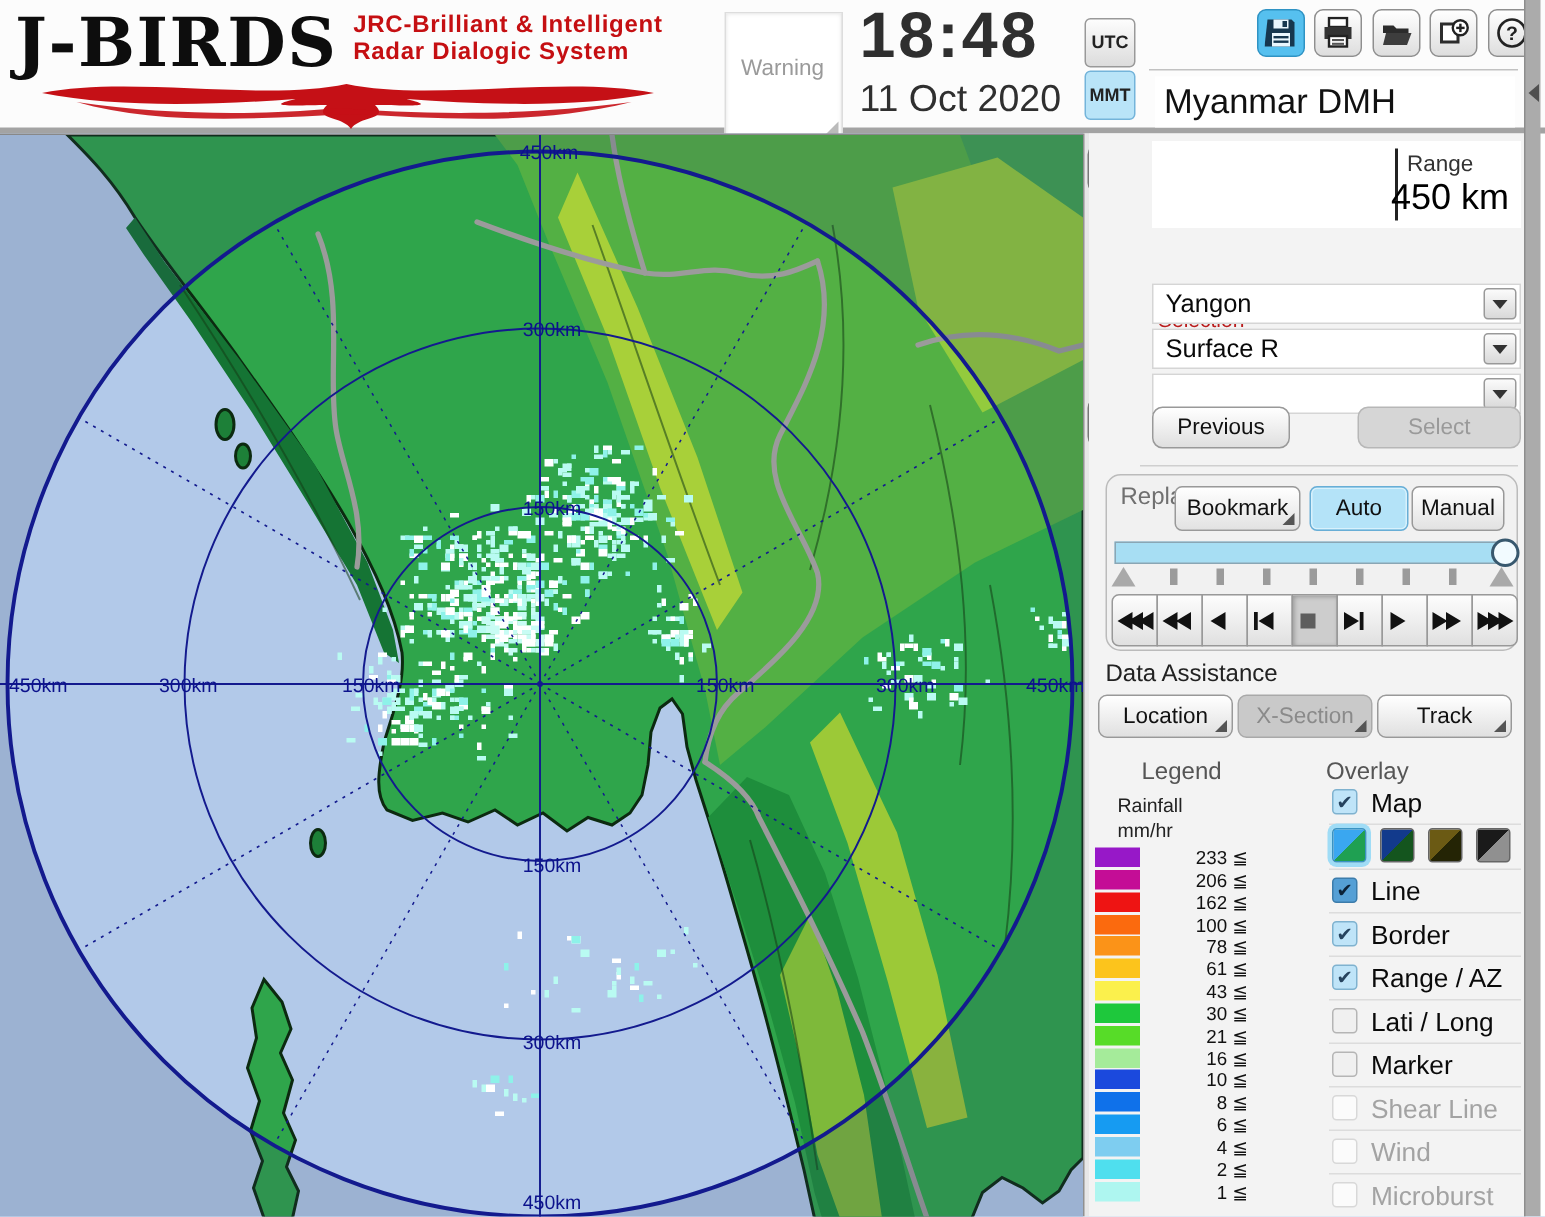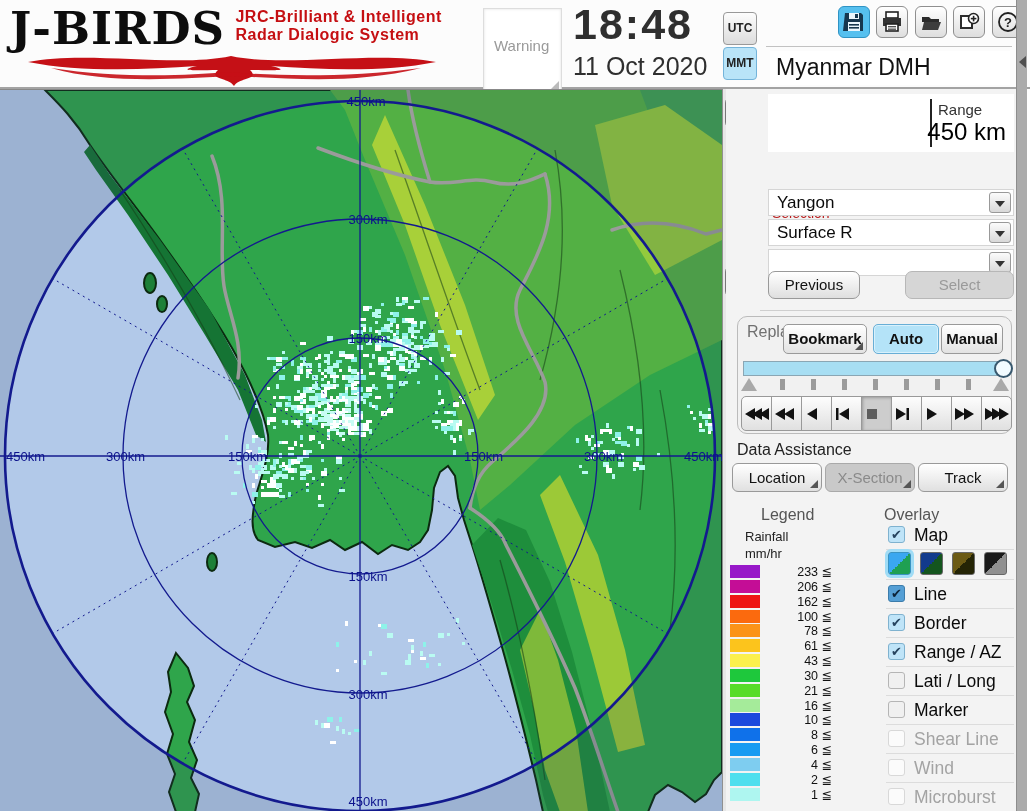--- a/index.html
+++ b/index.html
@@ -1,20 +1,20 @@
 <!DOCTYPE html>
 <html><head>
 <meta charset="utf-8">
 <style>
   * { margin:0; padding:0; box-sizing:border-box; }
   html,body { width:1030px; height:811px; overflow:hidden; }
   body { font-family:"Liberation Sans", sans-serif; background:#fff; position:relative; }
 
   
-  #header { position:absolute; left:0; top:0; width:1030px; height:89px; background:#fcfcfc; border-bottom:2px solid #a3a3a3; }
+  #header { position:absolute; left:0; top:0; width:1030px; height:89px; background:#fcfcfc; border-bottom:4px solid #a3a3a3; }
   #logo { position:absolute; left:10px; top:2px; width:470px; height:84px; }
   .logo-title { font-family:"DejaVu Serif", serif; font-weight:bold; font-size:45px; color:#0d0d0d; letter-spacing:1px; display:inline-block; }
   .logo-sub { display:inline-block; vertical-align:top; margin:6px 0 0 6px; color:#c50f12; font-weight:bold; font-size:16px; line-height:18px; letter-spacing:0.5px; }
   #eagle { position:absolute; left:16px; top:44px; }
   #warning-box { position:absolute; left:483px; top:8px; width:79px; height:85px; background:#fff; border:1px solid #ddd; box-shadow:inset 0 0 3px rgba(0,0,0,.12); color:#9a9a9a; font-size:15px; padding:28px 0 0 10px; }
   #warning-grip { position:absolute; right:2px; bottom:2px; width:0; height:0; border-left:9px solid transparent; border-bottom:9px solid #bbb; }
   #clock-time { position:absolute; left:573px; top:0px; width:150px; font-size:43px; font-weight:bold; color:#2f2f2f; letter-spacing:2px; }
   #clock-date { position:absolute; left:573px; top:52px; width:160px; font-size:25px; color:#2f2f2f; }
   .tzbtn { position:absolute; left:723px; width:34px; height:33px; border:1px solid #999; border-radius:4px; font-size:12px; font-weight:bold; color:#222; text-align:center; line-height:31px; background:linear-gradient(#fdfdfd,#dcdcdc); }
   #tz-utc { top:12px; }
@@ -50,21 +50,21 @@
   .dd-row { position:absolute; left:42px; width:246px; height:27px; background:#fff; border:1px solid #d5d5d5;margin-top:12px; }
   .dd-value { position:absolute; left:8px; top:3px; font-size:17px; color:#0a0a0a; }
   .dd-btn { position:absolute; right:2px; top:2px; width:22px; height:21px; background:linear-gradient(#fbfbfb,#d9d9d9); border:1px solid #999; border-radius:3px; text-align:center; }
   .dd-arrow { display:inline-block; margin-top:7px; width:0; height:0; border-left:5px solid transparent; border-right:5px solid transparent; border-top:6px solid #333; }
   .pbtn { position:absolute; height:28px; border:1px solid #999; border-radius:7px; background:linear-gradient(#ffffff,#dfdfdf); font-size:15px; color:#111; text-align:center; line-height:26px; }
   .pbtn.disabled { background:#d6d6d6; color:#9a9a9a; border-color:#b7b7b7; }
   #sep1 { position:absolute; left:34px; top:221px; width:252px; height:1px; background:#cfcfcf; }
 
   #replay-group { position:absolute; left:11px; top:227px; width:275px; height:118px; border:1px solid #bbb; border-radius:10px; background:#f1f1f1; }
   #replay-label { position:absolute; left:9px; top:6px; font-size:16px; color:#707070; }
-  .rbtn { position:absolute; top:7px; height:30px; border:1px solid #999; border-radius:5px; background:linear-gradient(#ffffff,#e2e2e2); font-size:15px; color:#111; text-align:center; line-height:28px;font-weight:bold; }
+  .rbtn { position:absolute; top:7px; height:30px; border:1px solid #999; border-radius:5px; background:linear-gradient(#ffffff,#e2e2e2); font-size:15px; color:#111; text-align:center; line-height:28px; }
   #btn-bookmark { left:45px; width:84px; }
   #btn-auto { left:135px; width:66px; background:#b4e3f8; border-color:#68aed6; box-shadow:inset 0 0 0 1px #d8f1fc; }
   #btn-manual { left:203px; width:62px; }
   .corner-tri { position:absolute; right:3px; bottom:3px; width:0; height:0; border-left:8px solid transparent; border-bottom:8px solid #555; }
   #replay-slider { position:absolute; left:5px; top:44px; width:266px; height:15px; background:#a7def3; border:1px solid #8aa6b4; }
   #slider-handle { position:absolute; left:250px; top:-3px; width:19px; height:19px; border-radius:50%; background:#f2fbff; border:2px solid #38586e; }
   #tickrow { position:absolute; left:0; top:60px; width:275px; height:16px; }
   .tick-tri { position:absolute; top:1px; width:0; height:0; border-left:8px solid transparent; border-right:8px solid transparent; border-bottom:13px solid #a9a9a9; }
   .tick-sq { position:absolute; top:2px; width:5px; height:11px; background:#9b9b9b; }
   #playback { position:absolute; left:3px; top:79px; width:270px; height:35px; display:flex; }

